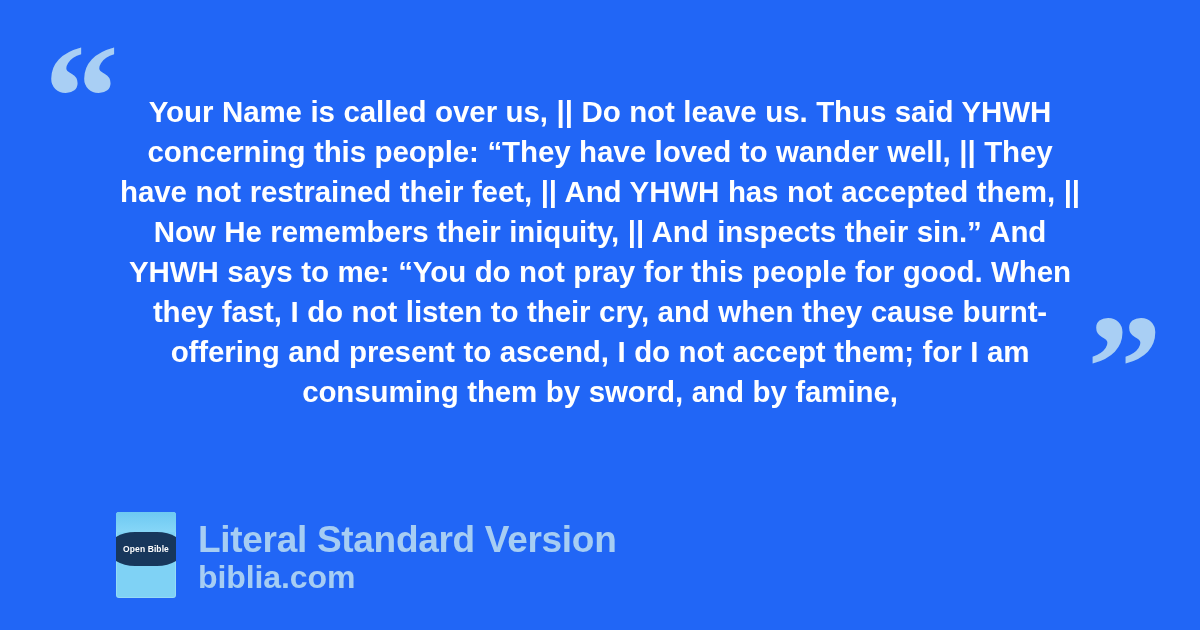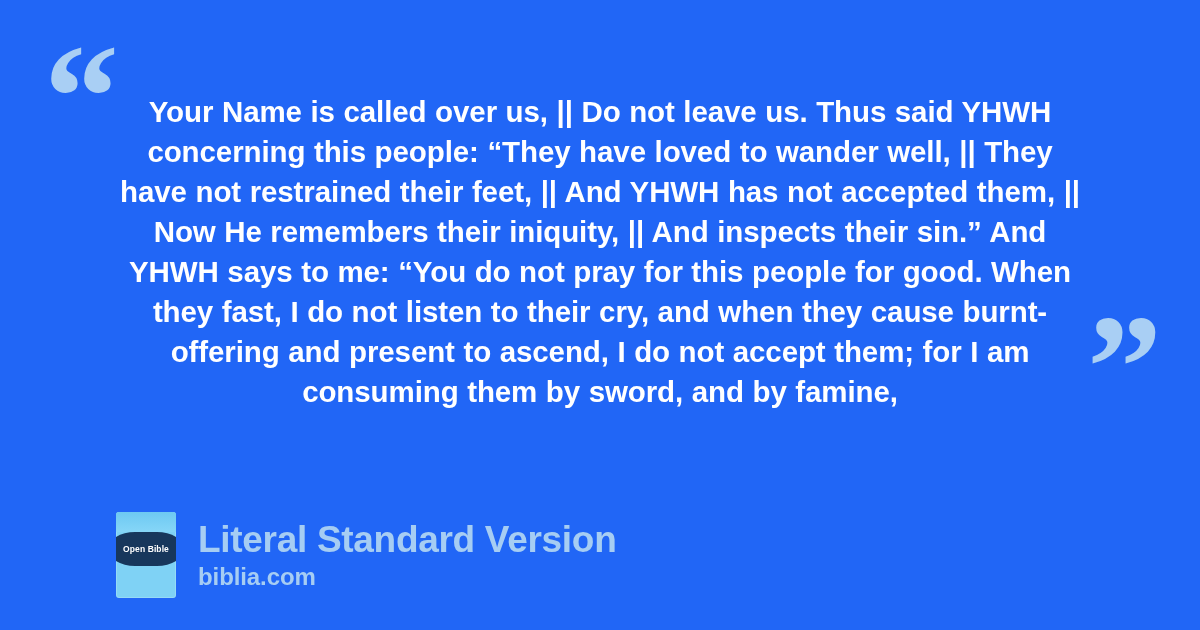--- a/index.html
+++ b/index.html
@@ -126,21 +126,21 @@
     font-weight: 700;
     font-size: 37px;
     line-height: 42px;
     letter-spacing: -0.3px;
   }
   .site-url {
     margin: 0;
     color: #a6cdf3;
     font-family: "Liberation Sans", sans-serif;
     font-weight: 700;
-    font-size: 24px;
+    font-size: 32px;
     line-height: 28px;
     letter-spacing: -0.1px;
   }
 </style>
 </head>
 <body>
 
 <div class="card">
 
   <span class="quote-mark quote-mark-open">“</span>

